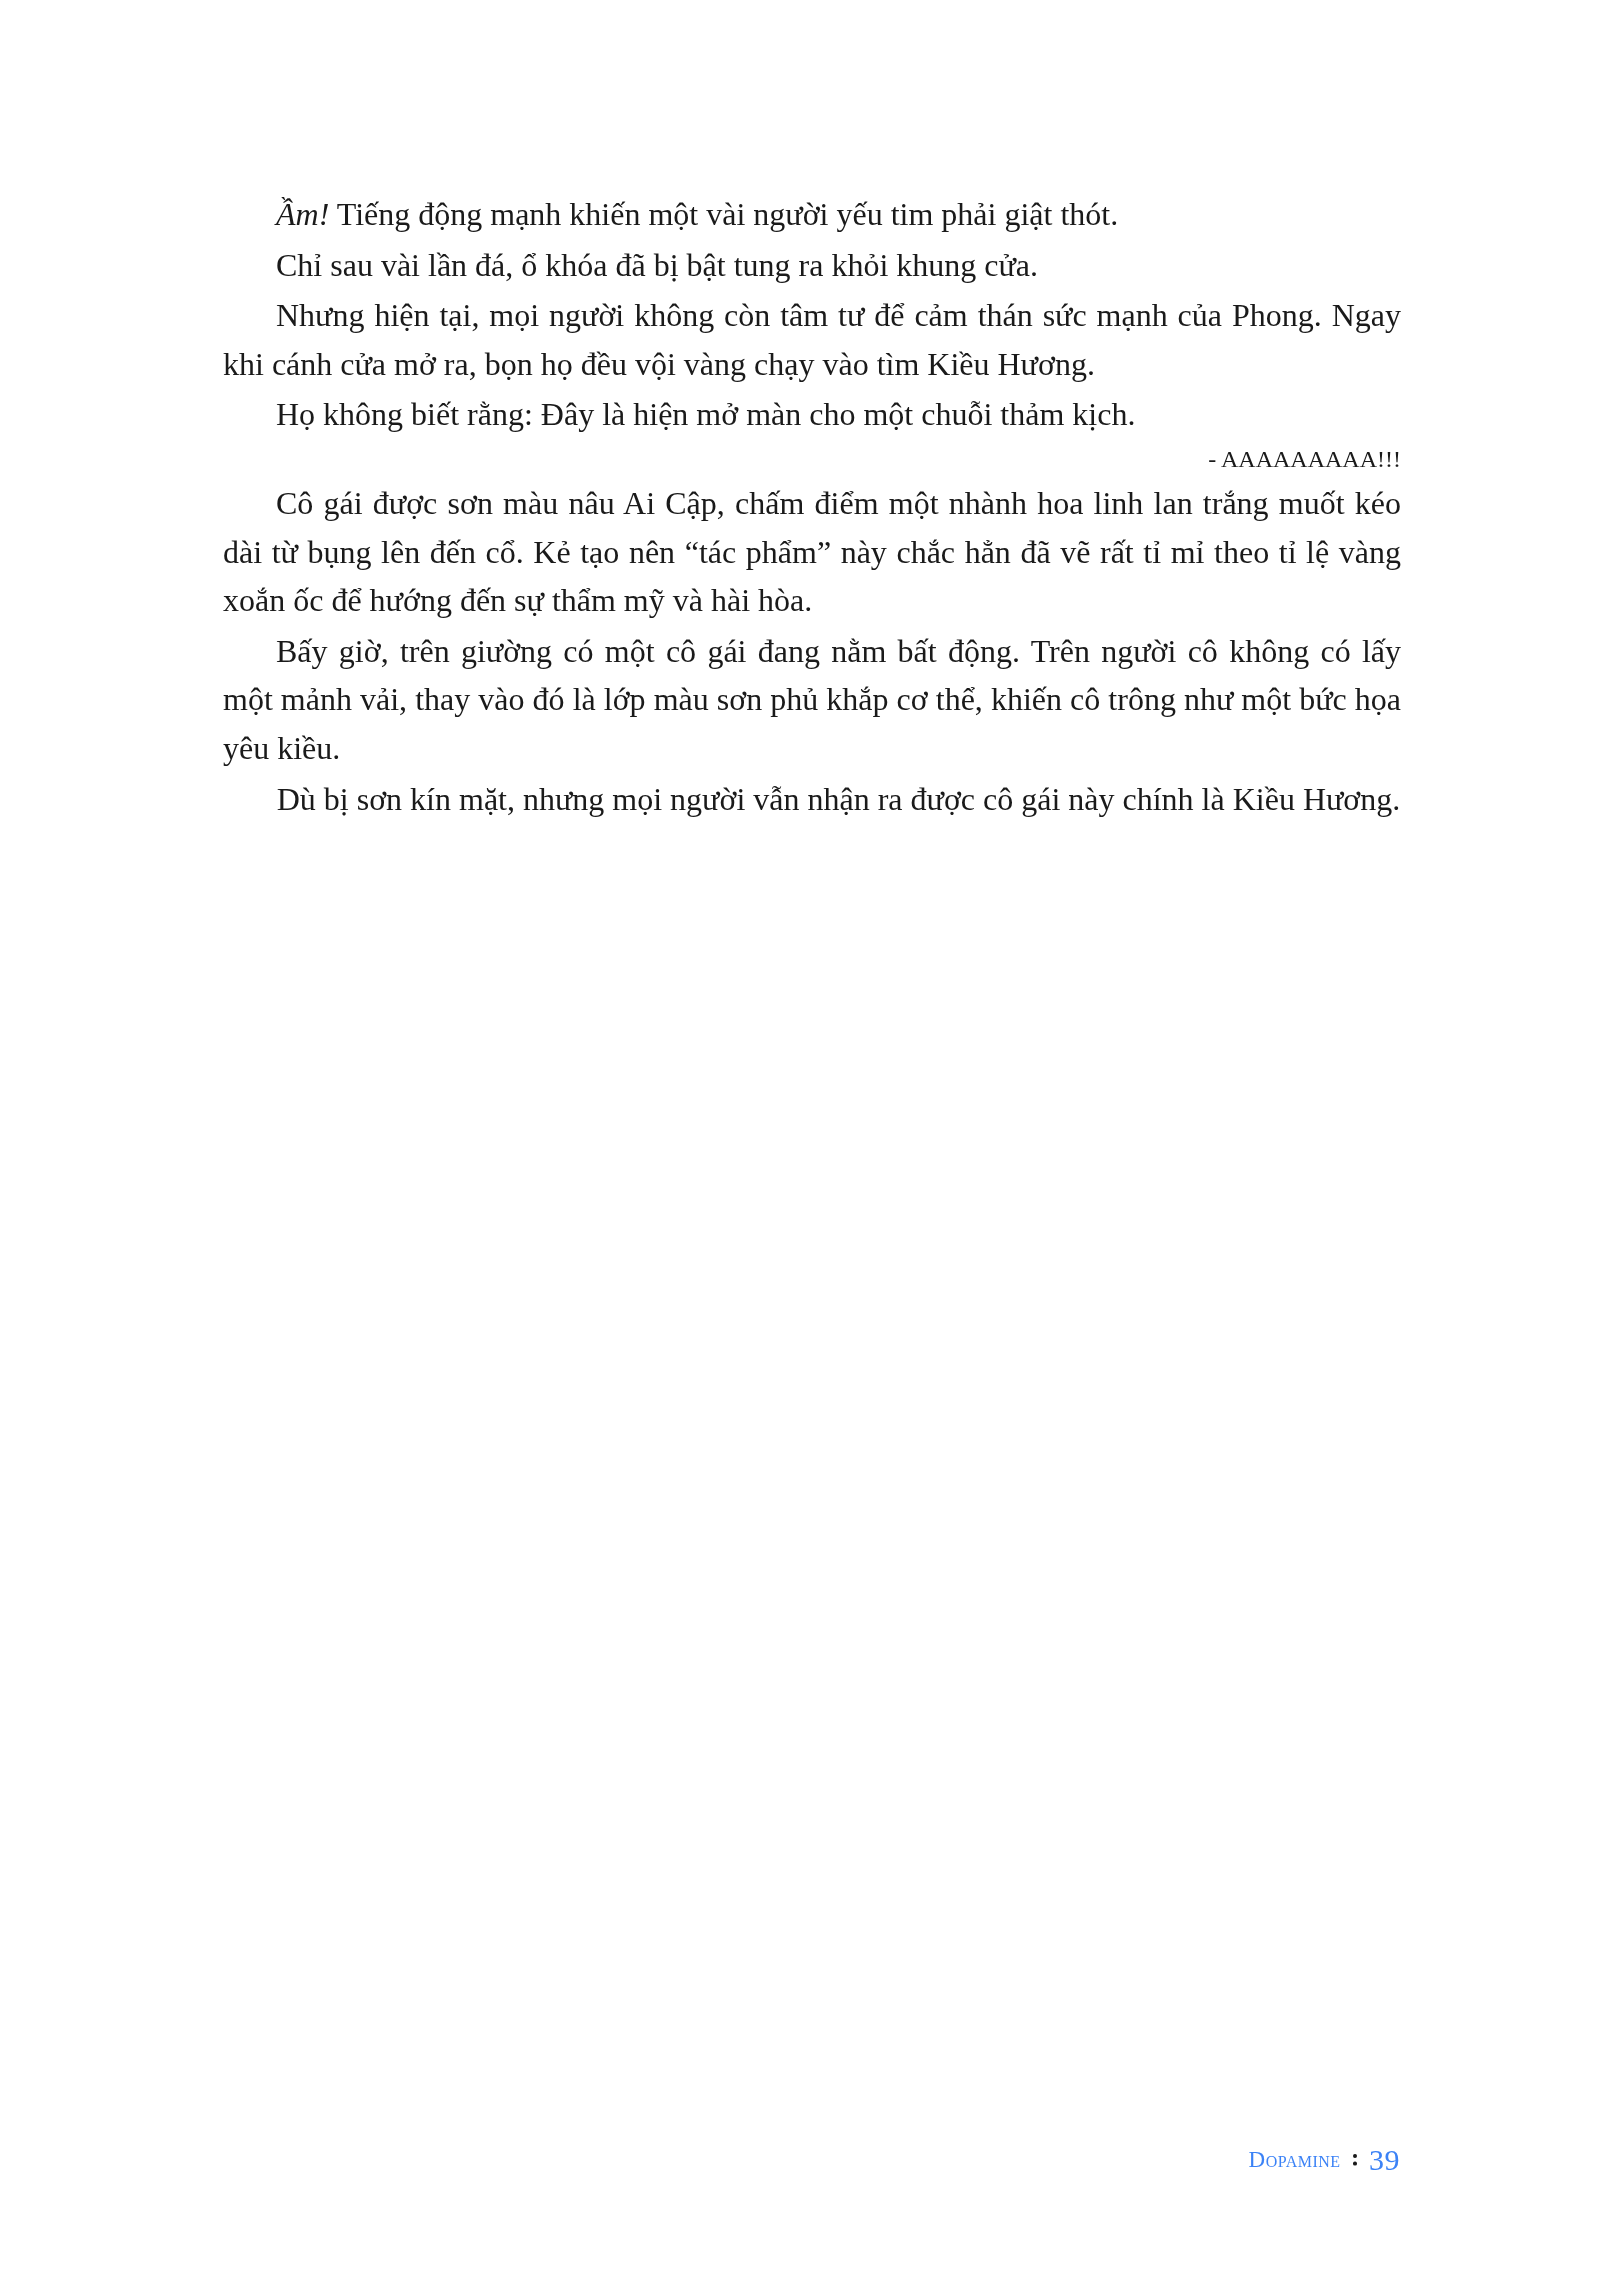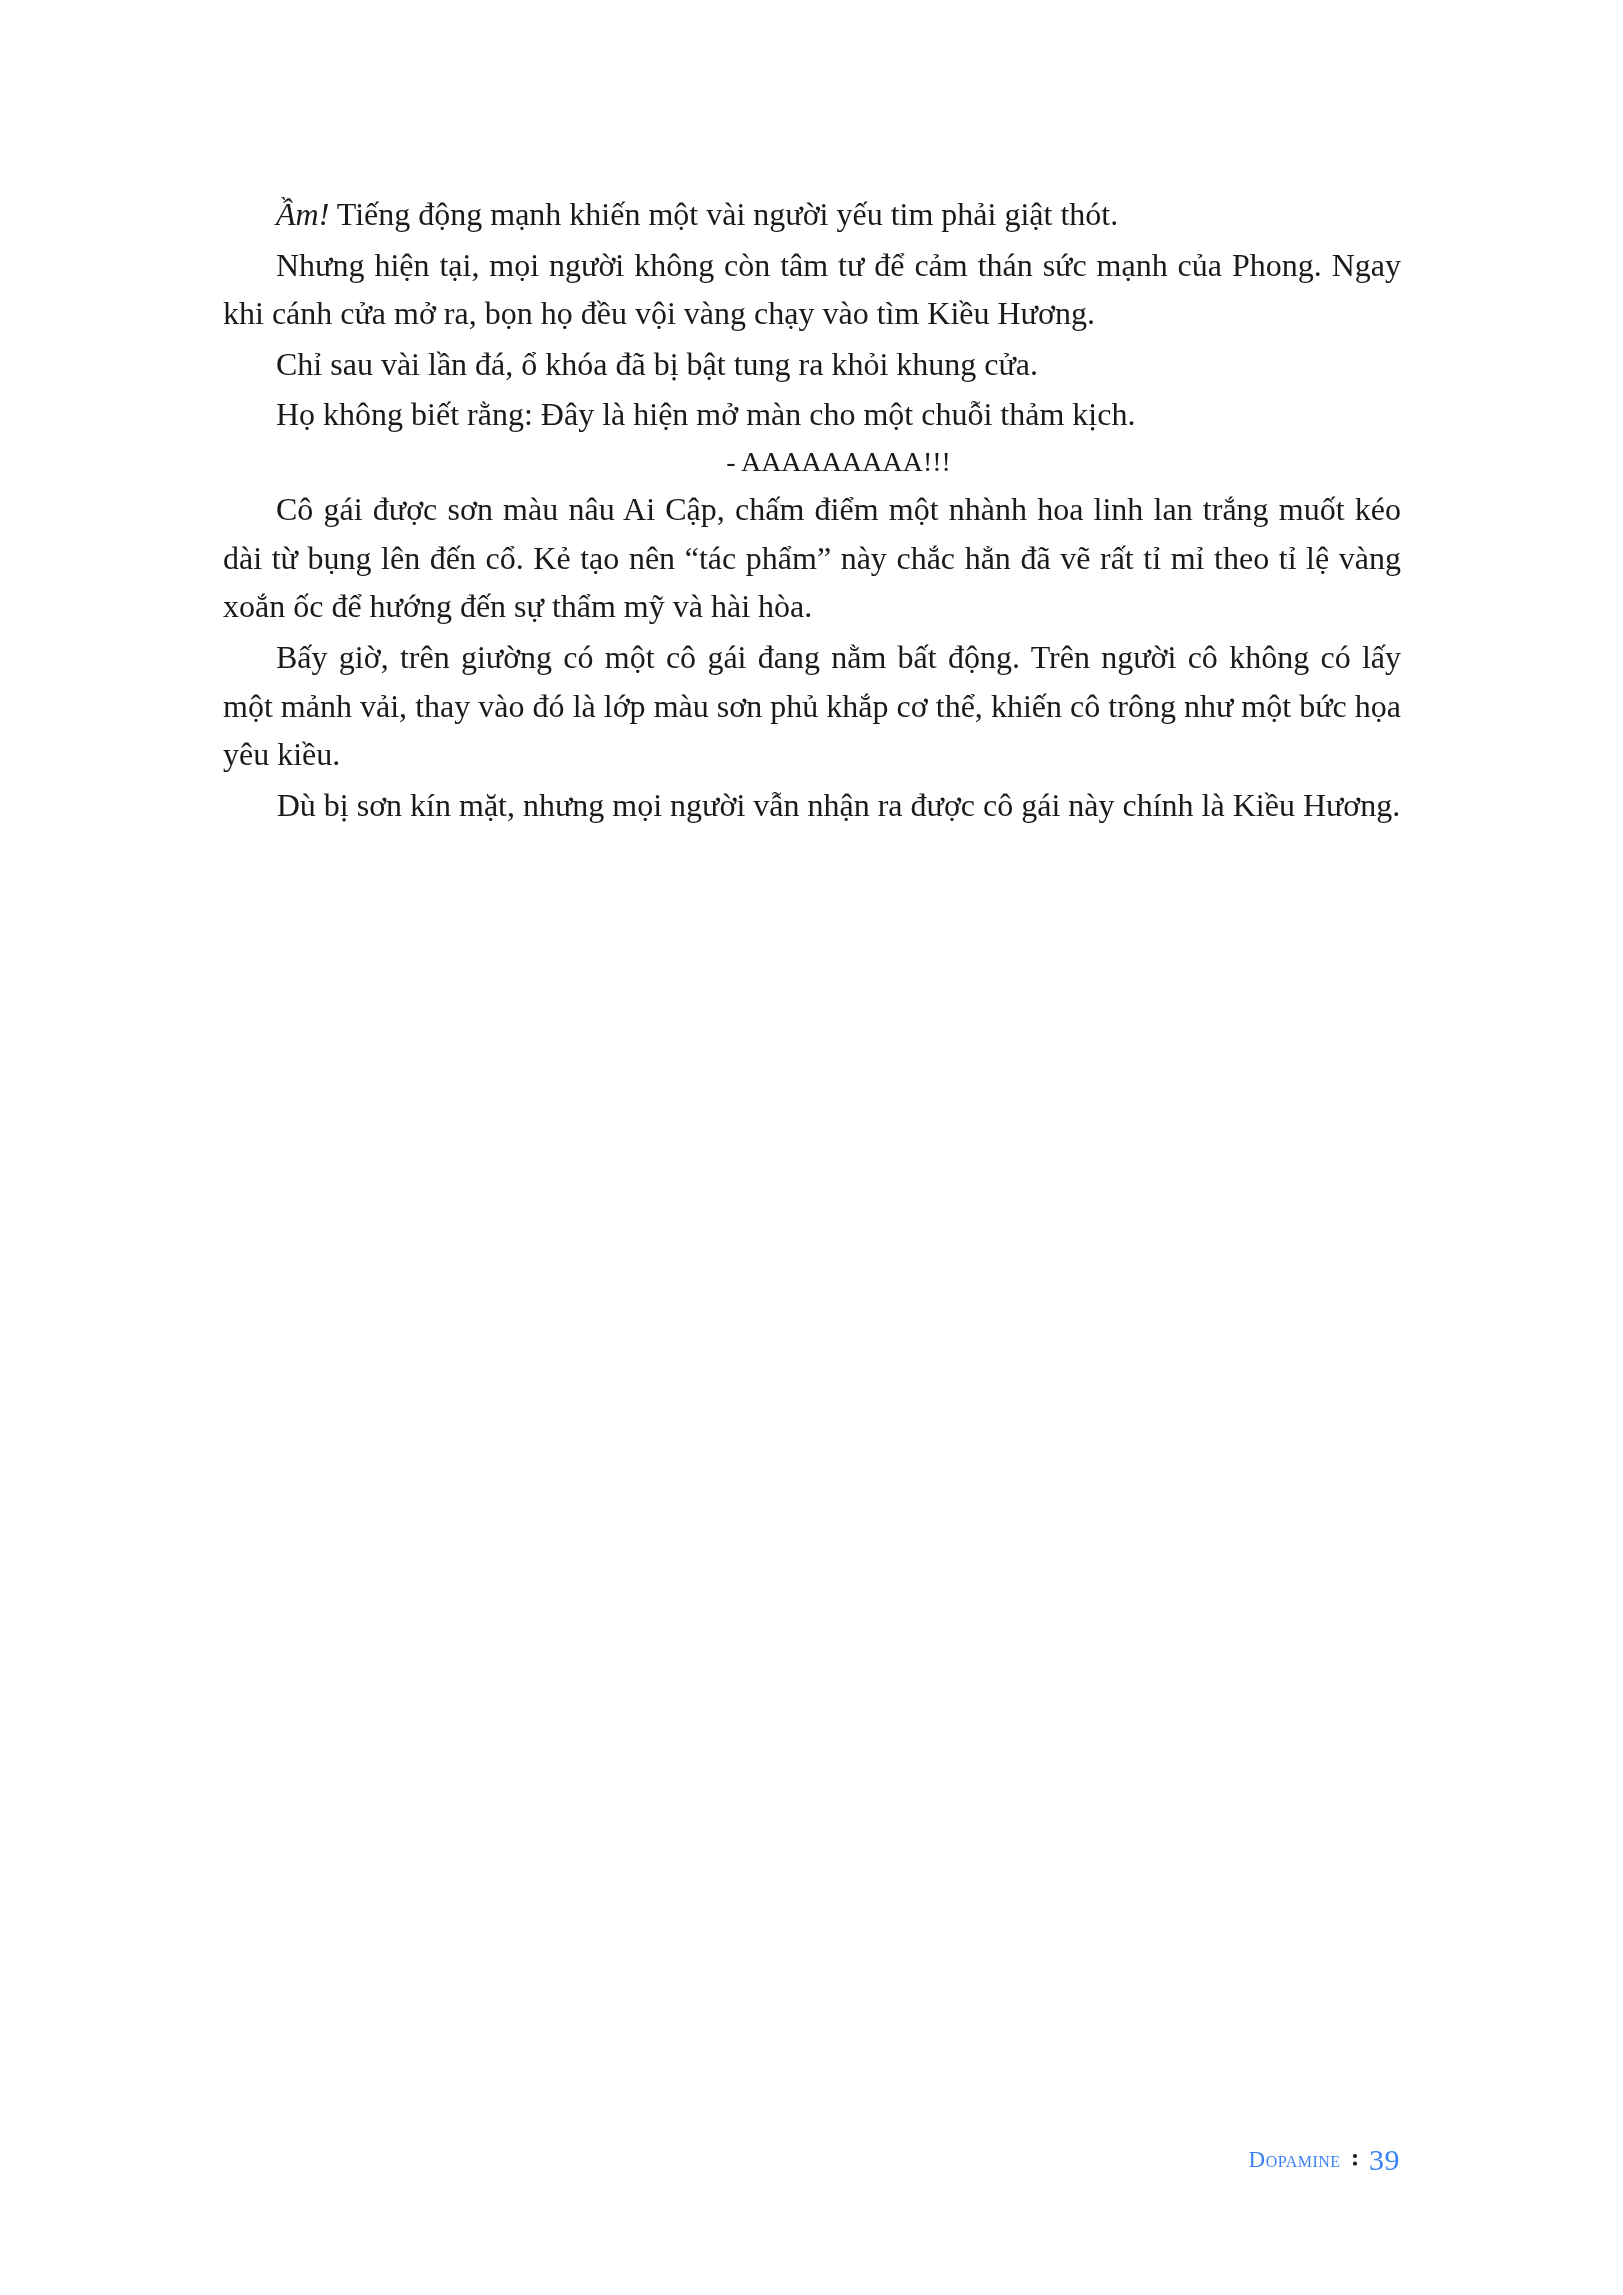--- a/index.html
+++ b/index.html
@@ -38,24 +38,24 @@
     hyphens: none;
   }
   p.para:last-child {
     text-align: center;
   }
   em.emph {
     font-style: italic;
   }
   p.shout {
     margin: 0 0 1.9px 0;
-    font-size: 28px;
+    font-size: 24px;
     line-height: 1.52;
     text-indent: 53px;
-    text-align: center;
+    text-align: right;
   }
   .footer {
     position: absolute;
     right: 223px;
     bottom: 118px;
     display: flex;
     align-items: center;
     gap: 12.3px;
     font-size: 22px;
     letter-spacing: 0.5px;
@@ -82,23 +82,23 @@
 </style>
 </head>
 <body>
 
 <div class="page">
 
   <div class="text-column">
 
     <p class="para"><em class="emph">Ầm!</em><span> Tiếng động mạnh khiến một vài người yếu tim phải giật thót.</span></p>
 
+    <p class="para">Chỉ sau vài lần đá, ổ khóa đã bị bật tung ra khỏi khung cửa.</p>
+
     <p class="para">Nhưng hiện tại, mọi người không còn tâm tư để cảm thán sức mạnh của Phong. Ngay khi cánh cửa mở ra, bọn họ đều vội vàng chạy vào tìm Kiều Hương.</p>
-
-    <p class="para">Chỉ sau vài lần đá, ổ khóa đã bị bật tung ra khỏi khung cửa.</p>
 
     <p class="para">Họ không biết rằng: Đây là hiện mở màn cho một chuỗi thảm kịch.</p>
 
     <p class="shout">- AAAAAAAAA!!!</p>
 
 
     <p class="para">Cô gái được sơn màu nâu Ai Cập, chấm điểm một nhành hoa linh lan trắng muốt kéo dài từ bụng lên đến cổ. Kẻ tạo nên “tác phẩm” này chắc hẳn đã vẽ rất tỉ mỉ theo tỉ lệ vàng xoắn ốc để hướng đến sự thẩm mỹ và hài hòa.</p>
 
     <p class="para">Bấy giờ, trên giường có một cô gái đang nằm bất động. Trên người cô không có lấy một mảnh vải, thay vào đó là lớp màu sơn phủ khắp cơ thể, khiến cô trông như một bức họa yêu kiều.</p>
 

